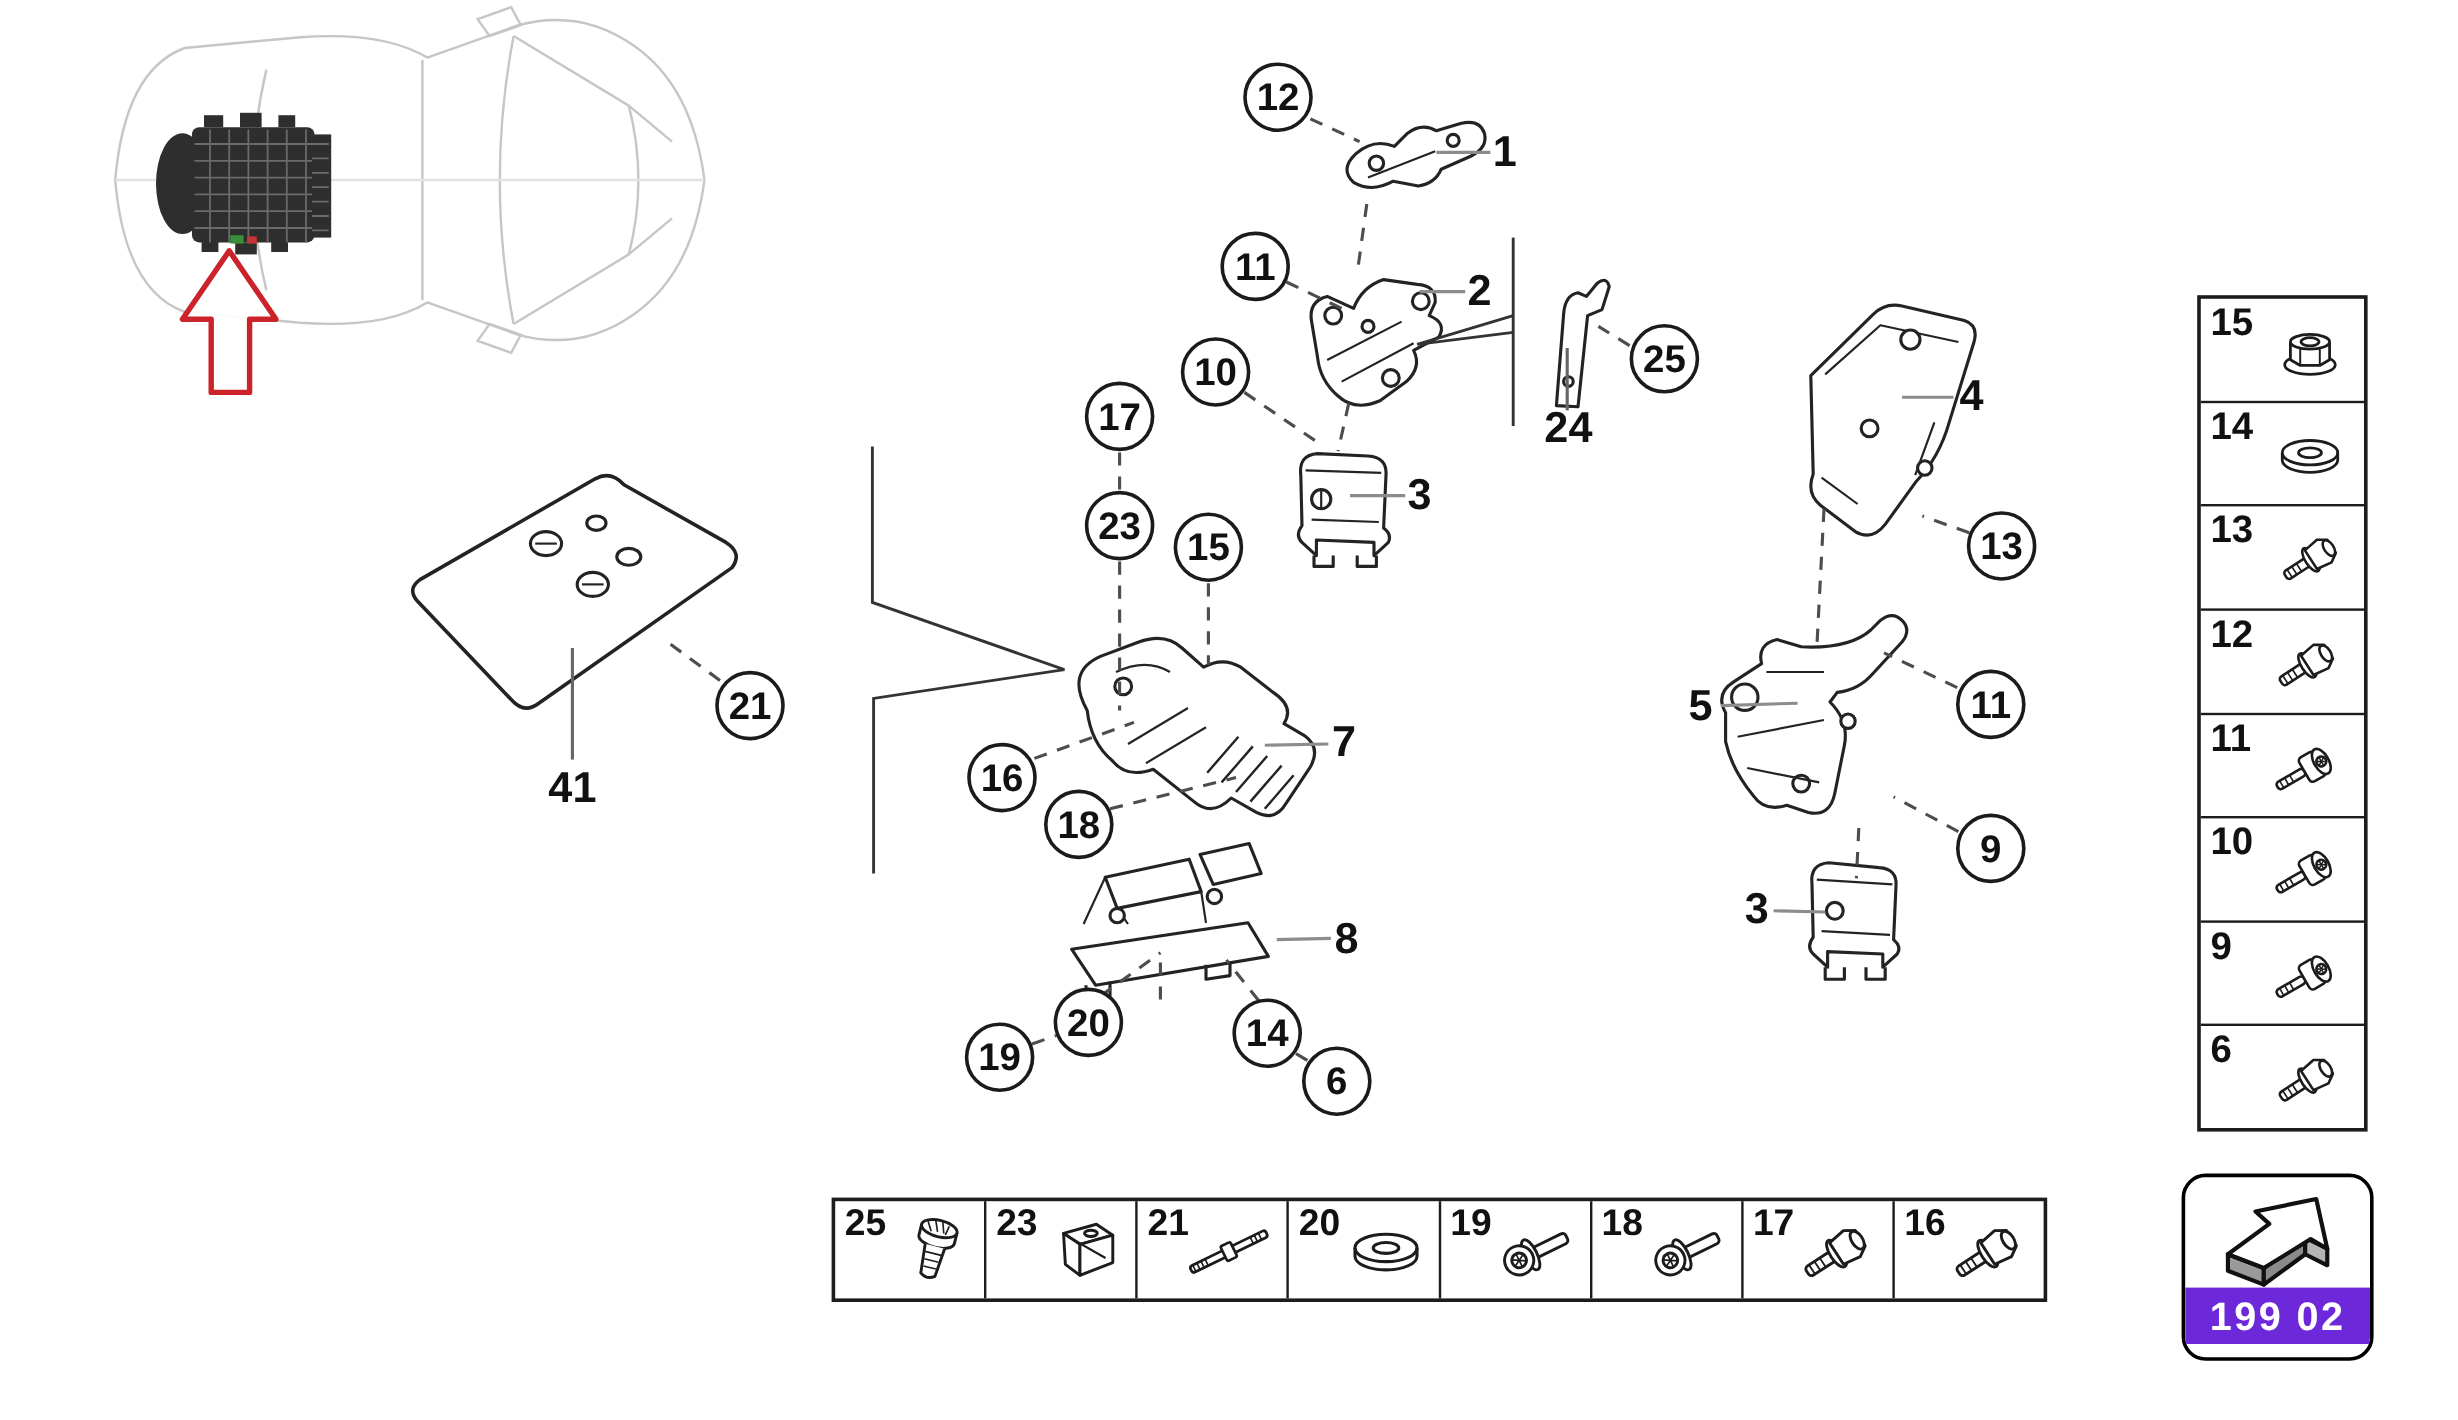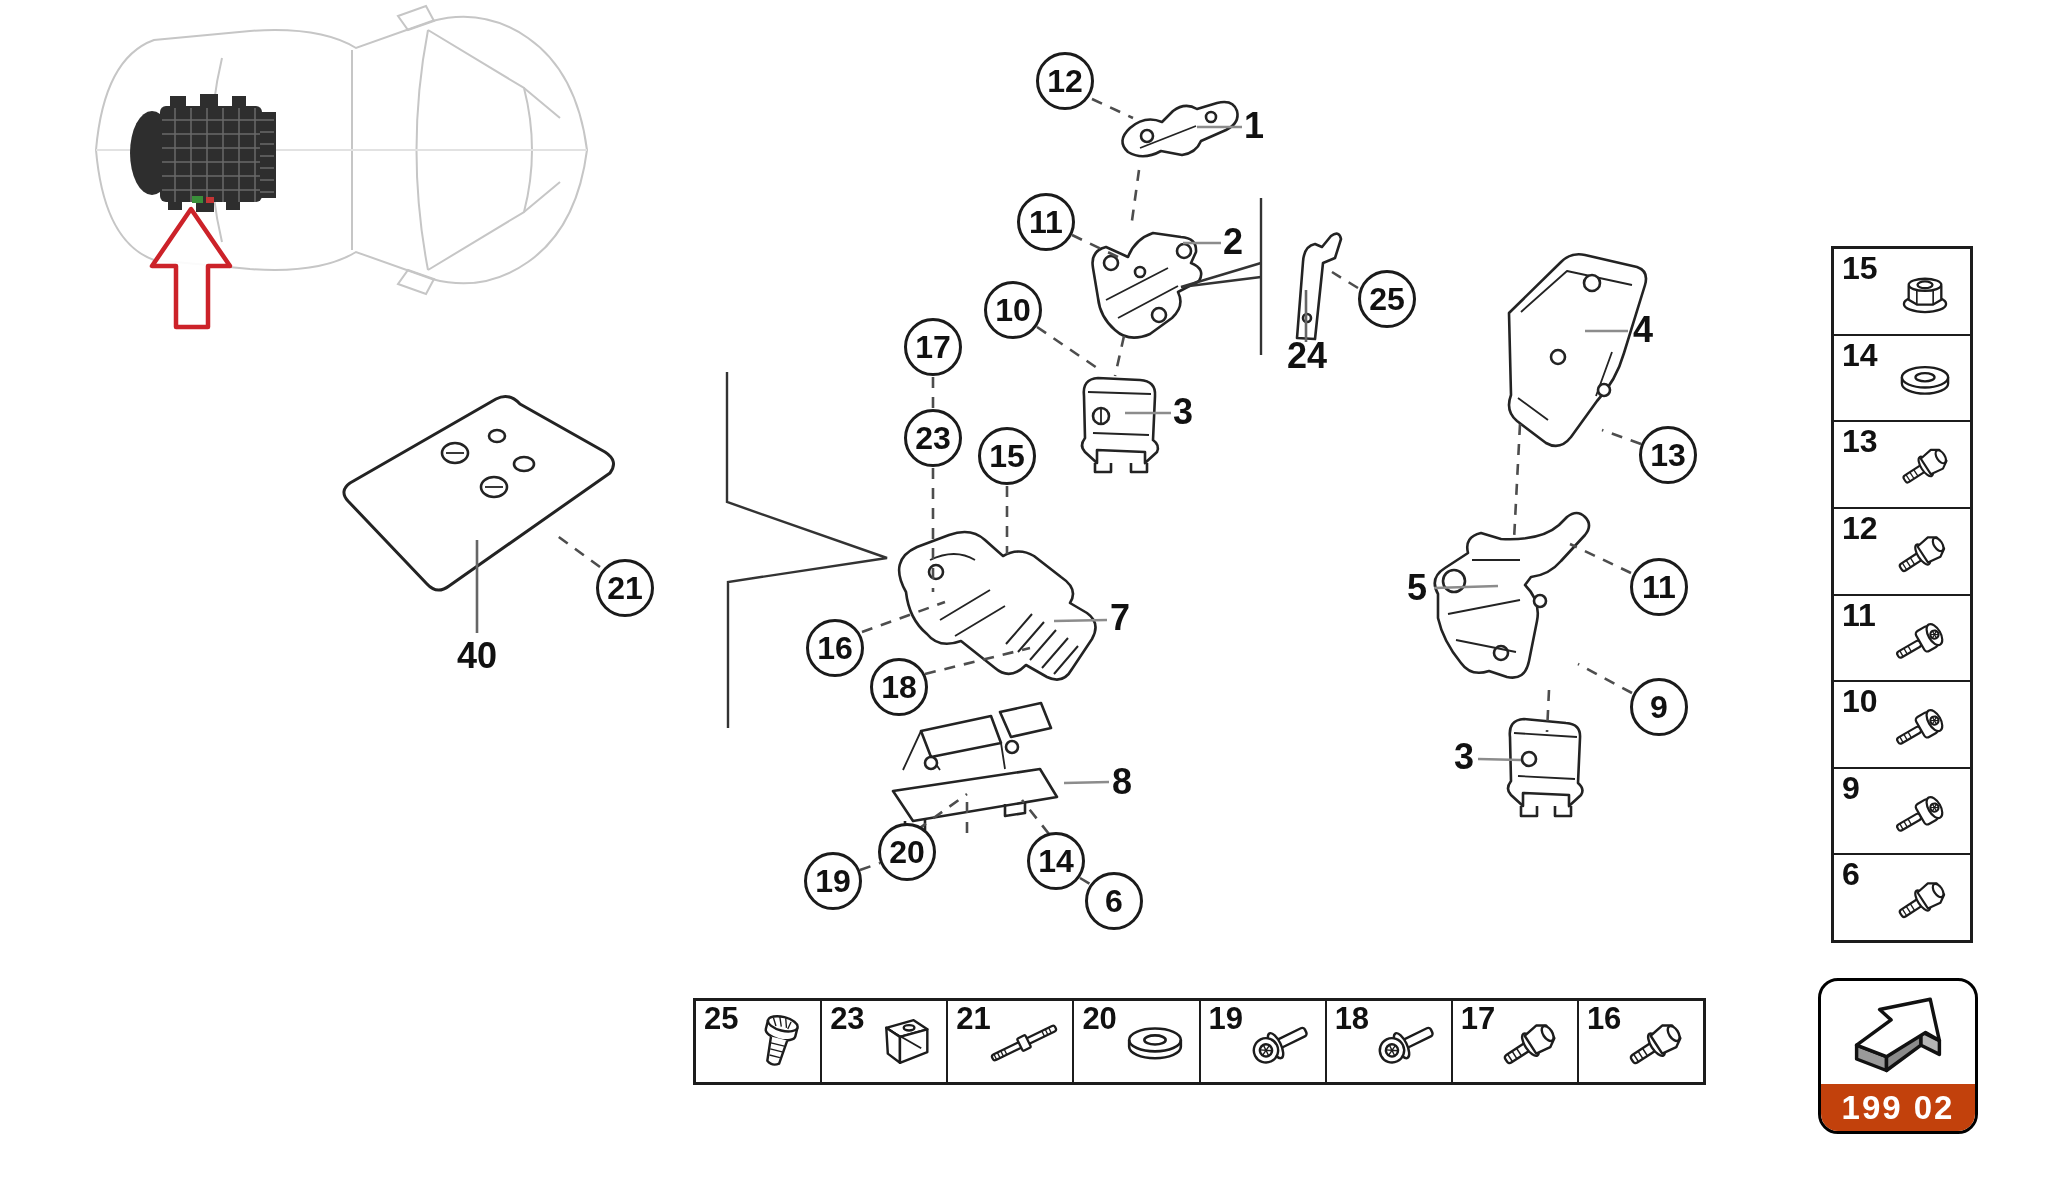--- a/index.html
+++ b/index.html
@@ -37,21 +37,21 @@
   .strip .num{position:absolute;top:0;left:8px;font-weight:bold;font-size:31px;}
   .strip .ic{position:absolute;right:2px;top:4px;}
   .badge{
     position:absolute;left:1818px;top:978px;width:160px;height:156px;
     box-sizing:border-box;border:3.5px solid #000;border-radius:20px;
     background:#fff;overflow:hidden;
   }
   .badge .arrowbox{position:absolute;left:0;top:0;right:0;height:109px;
     display:flex;align-items:center;justify-content:center;}
   .badge .band{
-    position:absolute;left:0;right:0;bottom:0;height:47px;background:#c2410c;
+    position:absolute;left:0;right:0;bottom:11px;height:47px;background:#6d28d9;
     color:#fff;display:flex;align-items:center;justify-content:center;
     font-weight:bold;font-size:33px;letter-spacing:2px;
   }
 </style>
 </head>
 <body>
 
 <svg width="0" height="0" style="position:absolute" aria-hidden="true">
   <defs>
     <g id="sym-nut" stroke="#1c1c1c" stroke-width="3.4" fill="#fff" stroke-linejoin="round">
@@ -314,21 +314,21 @@
   </div>
 
 <div class="plabel" style="left:1254px;top:126px"><span>1</span></div>
 <div class="plabel" style="left:1233px;top:242px"><span>2</span></div>
 <div class="plabel" style="left:1183px;top:412px"><span>3</span></div>
 <div class="plabel" style="left:1643px;top:330px"><span>4</span></div>
 <div class="plabel" style="left:1417px;top:588px"><span>5</span></div>
 <div class="plabel" style="left:1120px;top:618px"><span>7</span></div>
 <div class="plabel" style="left:1122px;top:782px"><span>8</span></div>
 <div class="plabel" style="left:1464px;top:757px"><span>3</span></div>
-<div class="plabel" style="left:477px;top:656px"><span>40</span></div>
+<div class="plabel" style="left:477px;top:656px"><span>41</span></div>
 <div class="plabel" style="left:1307px;top:356px"><span>24</span></div>
 
 <div class="sidebar">
   <div class="cell">
     <span class="num">15</span>
     <svg class="ic" width="86" height="68" viewBox="0 0 100 100">
         <use href="#sym-nut"></use>
       </svg>
   </div>
   <div class="cell">

